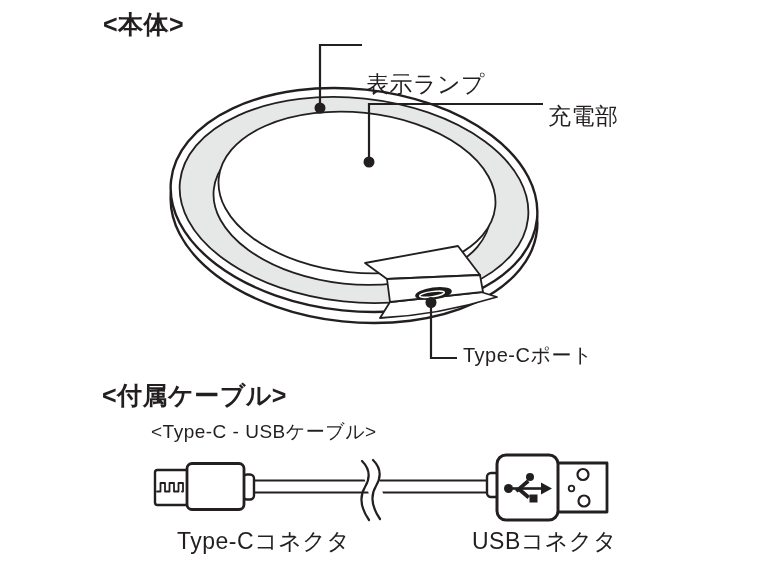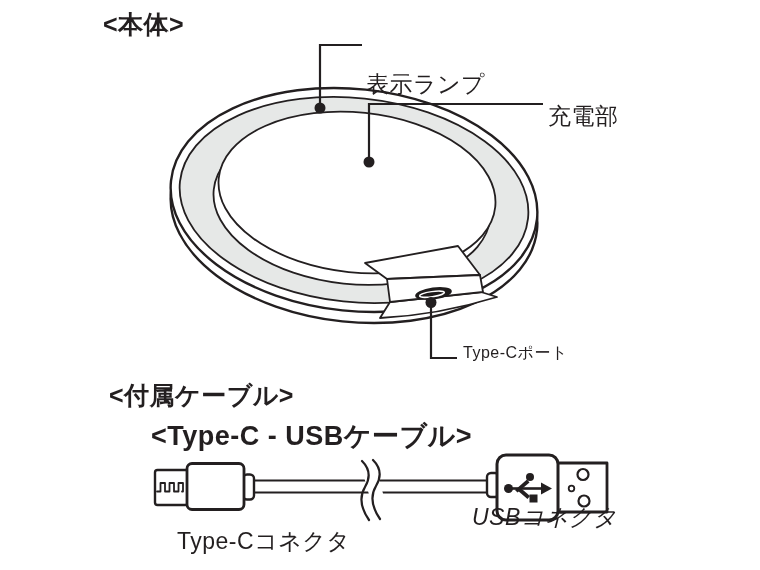--- a/index.html
+++ b/index.html
@@ -2,32 +2,32 @@
 <html><head>
 <meta charset="utf-8">
 <style>
   html,body{margin:0;padding:0;}
   body{width:760px;height:570px;background:#ffffff;overflow:hidden;
        font-family:"Liberation Sans","DejaVu Sans",sans-serif;}
   .canvas{position:relative;width:652px;height:570px;background:#ffffff;}
   .canvas svg{position:absolute;left:0;top:0;}
   .txt{position:absolute;color:#231f20;white-space:nowrap;line-height:1.15;letter-spacing:0.5px;}
   .heading{font-size:25px;font-weight:700;}
-  .subheading{font-size:27px;font-weight:700;}
+  .subheading{font-size:19px;font-weight:400;}
   .label{font-size:23px;font-weight:400;}
-  .label-lg{font-size:16px;font-weight:400;}
+  .label-lg{font-size:20px;font-weight:400;}
   
   #h-body{left:103px;top:10px;}
   #l-lamp{left:366px;top:32px;margin-top:39px;}
   #l-charge{left:548px;top:88px;margin-top:15px;}
   #l-port{left:463px;top:344px;}
-  #h-cable{left:109px;top:381px;}
+  #h-cable{left:102px;top:381px;}
   #h-cabletype{left:151px;top:421px;}
   #l-typec{left:148px;top:528px;margin-left:29px;}
-  #l-usb{left:472px;top:504px;font-style:italic;}
+  #l-usb{left:472px;top:528px;}
 </style>
 </head>
 <body>
 
 <div class="canvas">
 
   <svg width="760" height="570" viewBox="0 0 760 570">
 
     <g stroke="#231f20" fill="none" stroke-linejoin="round" stroke-linecap="round">
 

